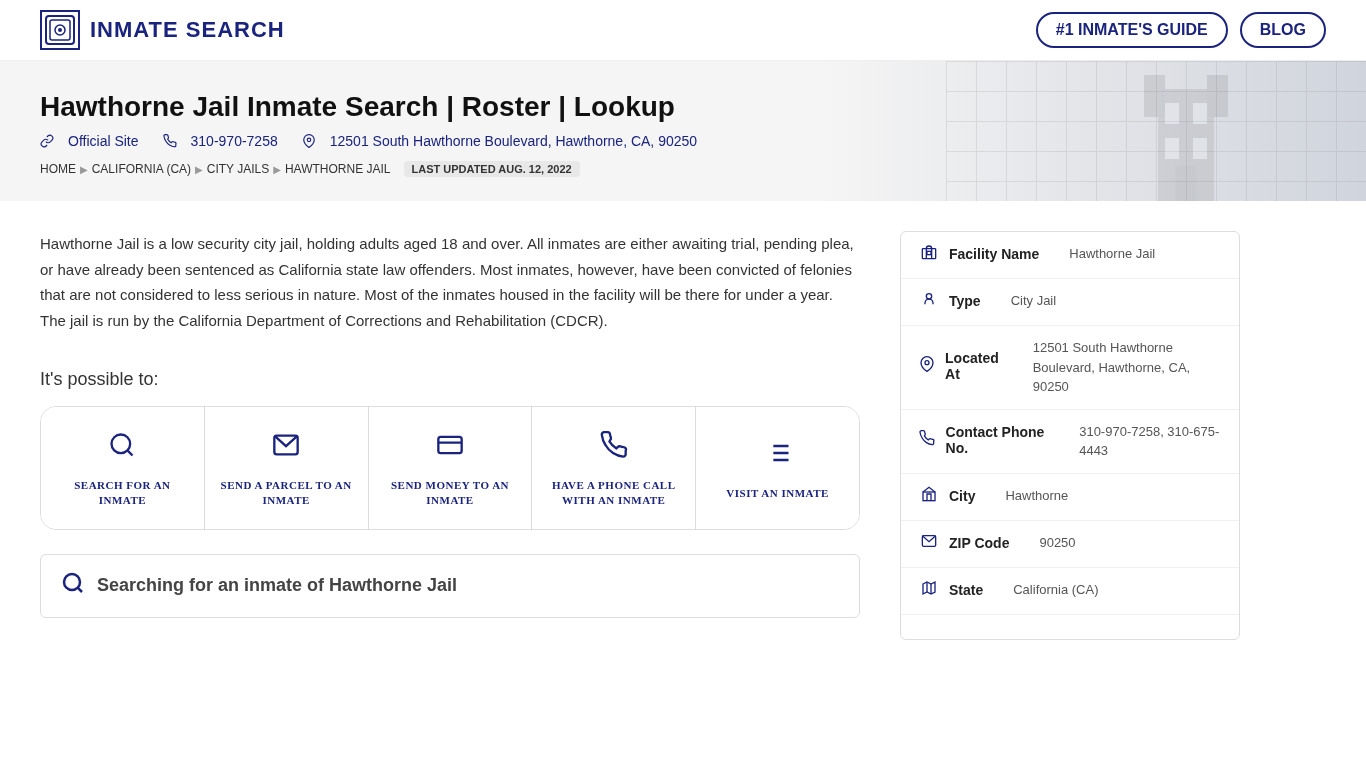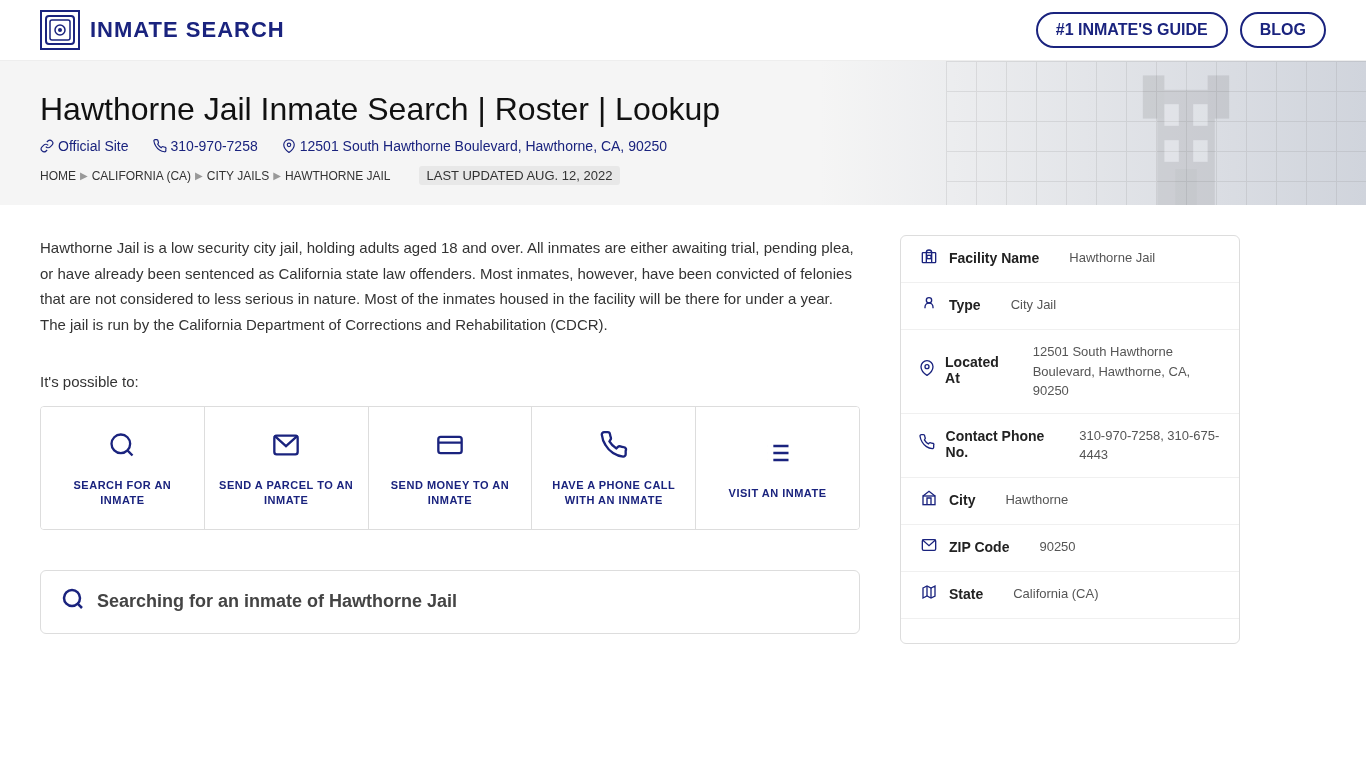--- a/index.html
+++ b/index.html
@@ -62,61 +62,61 @@
     }
     .hero-bg {
       position: absolute;
       right: 0; top: 0;
       width: 420px; height: 100%;
       opacity: 0.18;
       background: repeating-linear-gradient(90deg, #888 0px, #888 1px, transparent 1px, transparent 30px),
                   repeating-linear-gradient(180deg, #888 0px, #888 1px, transparent 1px, transparent 30px);
     }
     .hero-title {
-      font-size: 32px;
-      font-weight: normal;
+      font-size: 28px;
+      font-weight: bold;
       color: #111;
       margin-bottom: 10px;
       position: relative;
       z-index: 1;
     }
     .hero-meta {
       display: flex;
       gap: 24px;
       align-items: center;
       font-size: 14px;
       color: #1a237e;
       margin-bottom: 12px;
       position: relative;
       z-index: 1;
     }
     .hero-meta span {
       display: flex;
       align-items: center;
-      gap: 4px;
+      gap: 14px;
     }
     .breadcrumb {
       display: flex;
       align-items: center;
       gap: 4px;
       font-size: 12px;
       color: #555;
       position: relative;
       z-index: 1;
     }
     .breadcrumb span { color: #333; }
     .breadcrumb .sep { color: #999; font-size: 10px; }
     .breadcrumb .updated {
       background: #e8e8e8;
       padding: 2px 8px;
       border-radius: 3px;
-      font-size: 13px;
-      font-weight: normal;
+      font-size: 11px;
+      font-weight: bold;
       color: #333;
-      margin-left: 24px;
+      margin-left: 9px;
     }
 
     
     .main-layout {
       display: flex;
       gap: 0;
       padding: 0 40px;
       margin-top: 30px;
     }
 
@@ -126,32 +126,33 @@
       max-width: 860px;
       padding-right: 40px;
     }
     .description {
       font-size: 15px;
       line-height: 1.7;
       color: #333;
       margin-bottom: 36px;
     }
     .possible-text {
-      font-size: 15px;
+      font-size: 18px;
       color: #333;
       margin-bottom: 16px;
     }
 
     
     .action-cards {
       display: flex;
       border: 1px solid #ddd;
-      border-radius: 4px;
+      border-radius: 16px;
       overflow: hidden;
-      margin-bottom: 40px;
+      margin-bottom: 24px;
+      font-family: Liberation Serif, serif;
     }
     .action-card {
       flex: 1;
       display: flex;
       flex-direction: column;
       align-items: center;
       justify-content: center;
       padding: 24px 12px 20px;
       border-right: 1px solid #ddd;
       cursor: pointer;

